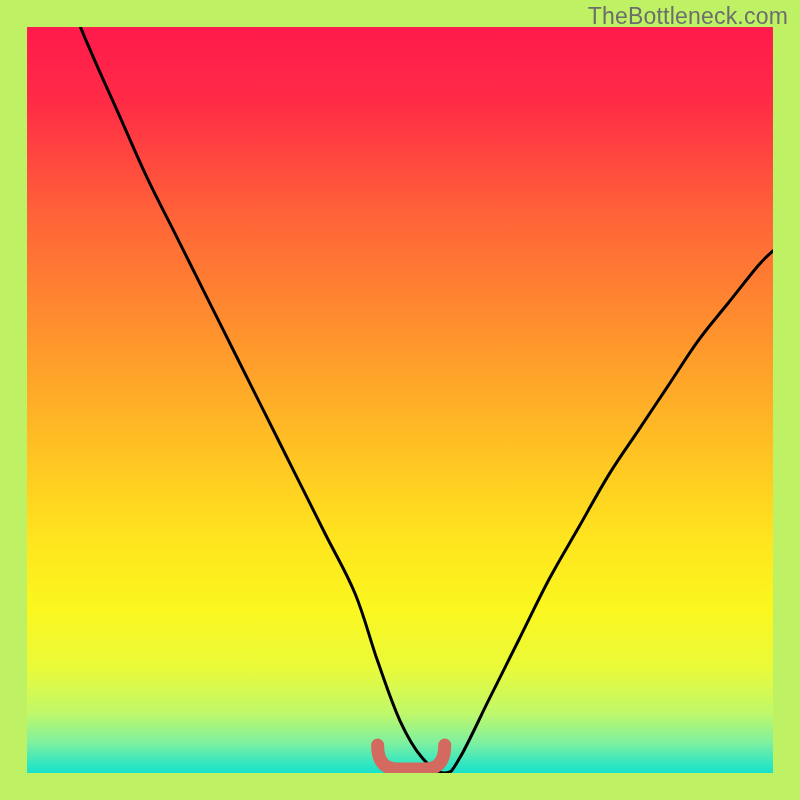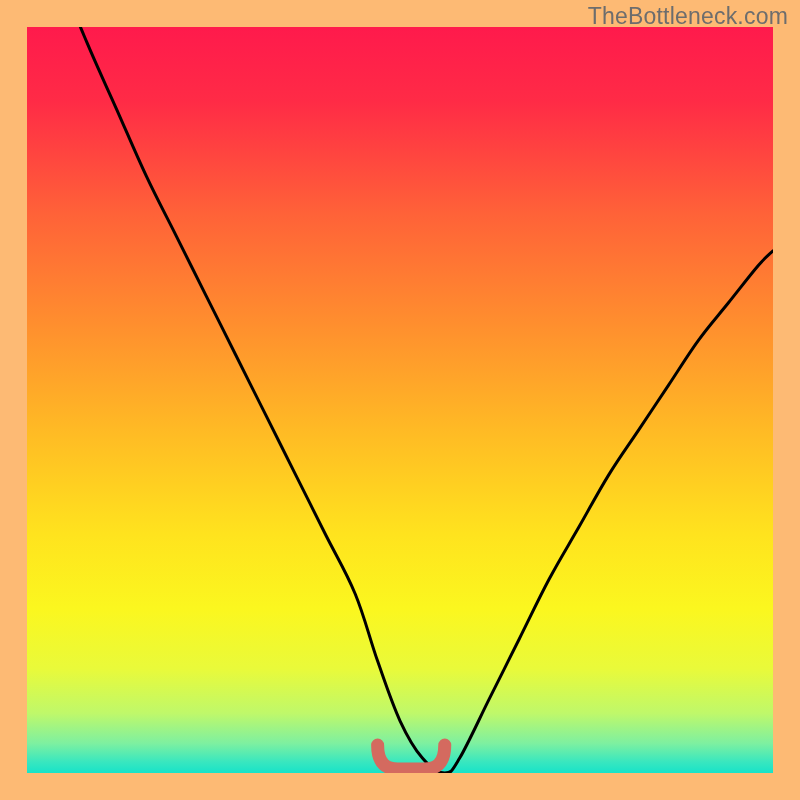--- a/index.html
+++ b/index.html
@@ -10,21 +10,21 @@
     background: #000;
     overflow: hidden;
     font-family: Arial, Helvetica, sans-serif;
   }
   .frame {
     position: absolute;
     left: 0;
     top: 0;
     width: 800px;
     height: 800px;
-    background: #fdba74;
+    background: #bef264;
   }
   .plot-area {
     position: absolute;
     left: 27px;
     top: 27px;
     width: 746px;
     height: 746px;
     overflow: hidden;
   }
   .gradient {

